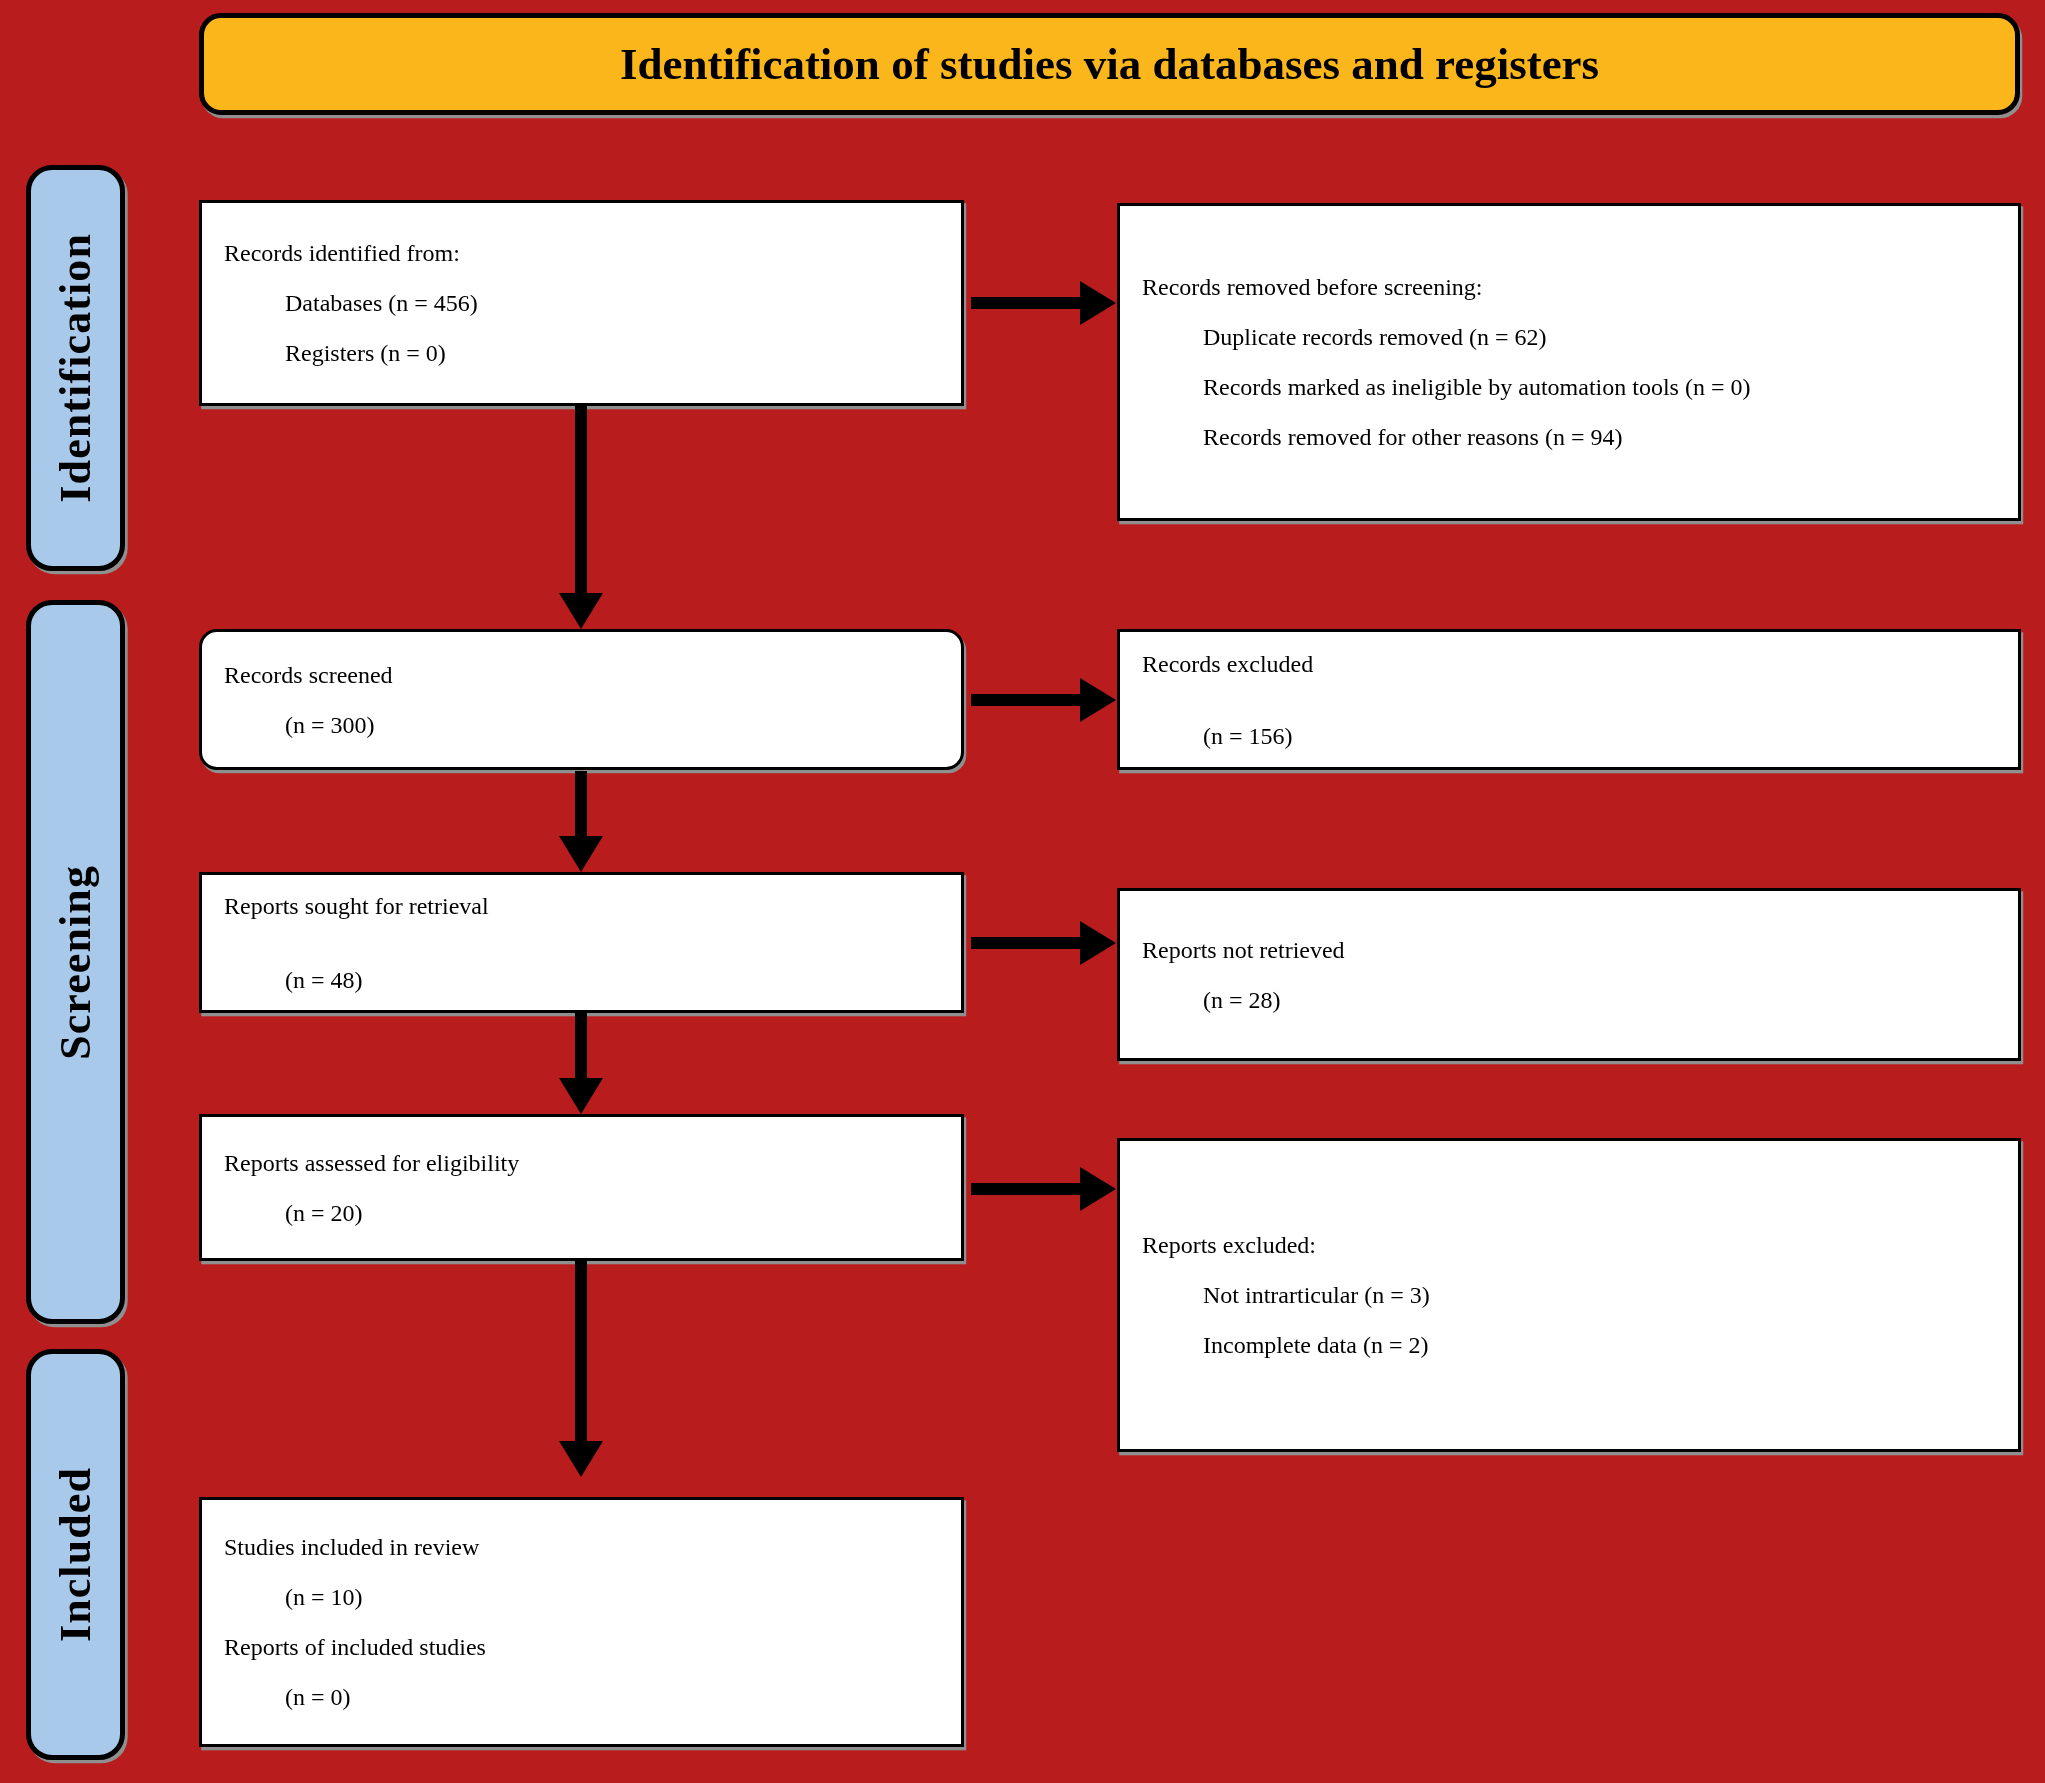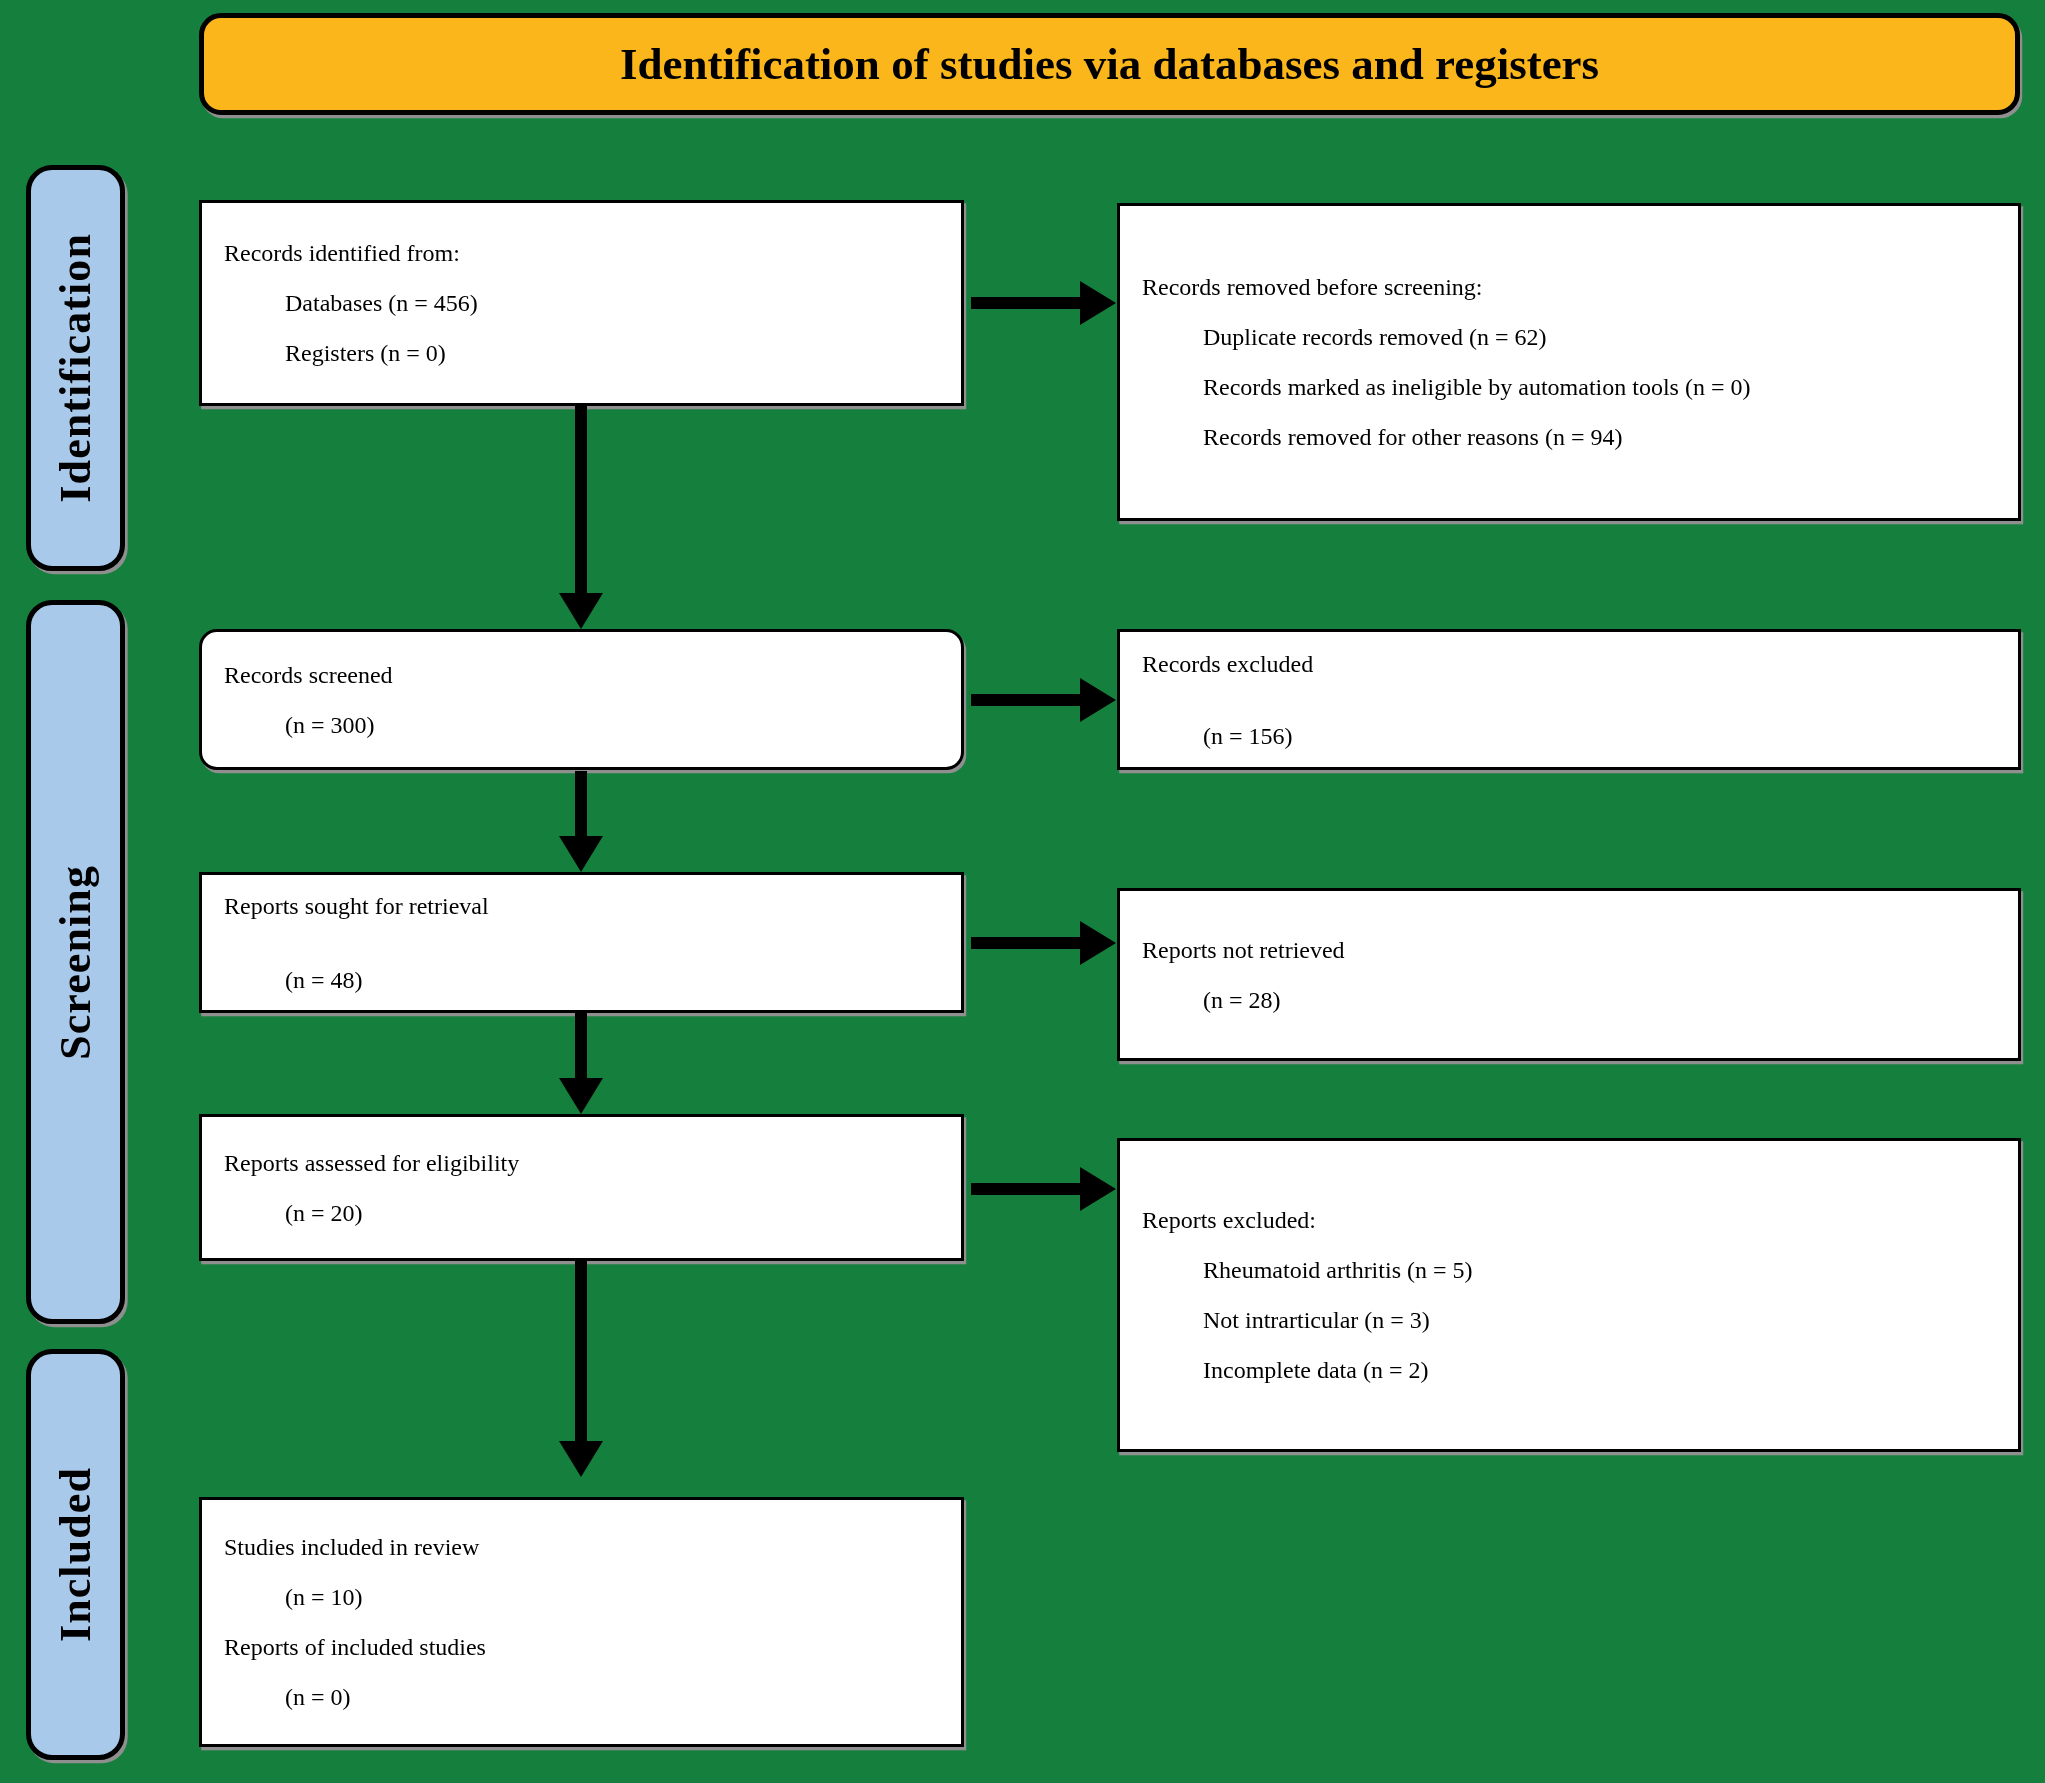--- a/index.html
+++ b/index.html
@@ -4,21 +4,21 @@
 <style>
   html, body {
     margin: 0;
     padding: 0;
     background: #ffffff;
   }
   .canvas {
     position: relative;
     width: 2046px;
     height: 1783px;
-    background: #15803d;
+    background: #b91c1c;
     font-family: "Liberation Serif", "DejaVu Serif", serif;
     color: #000000;
     overflow: hidden;
   }
   .header {
     position: absolute;
     left: 199px; top: 13px;
     width: 1821px; height: 102px;
     background: #FBB61C;
     border: 5px solid #000000;
@@ -135,21 +135,20 @@
     <p class="line indent">(n = 156)</p>
   </div>
 
   <div class="box col2" style="top:888px; height:173px;">
     <p class="line">Reports not retrieved</p>
     <p class="line indent">(n = 28)</p>
   </div>
 
   <div class="box col2" style="top:1138px; height:314px;">
     <p class="line">Reports excluded:</p>
-    <p class="line indent">Rheumatoid arthritis (n = 5)</p>
     <p class="line indent">Not intrarticular (n = 3)</p>
     <p class="line indent">Incomplete data (n = 2)</p>
   </div>
 
   <div>
     <div class="hstem" style="left:971px; top:297px; width:112px;"></div>
     <div class="hhead" style="left:1080px; top:281px;"></div>
   </div>
   <div>
     <div class="hstem" style="left:971px; top:694px; width:112px;"></div>

